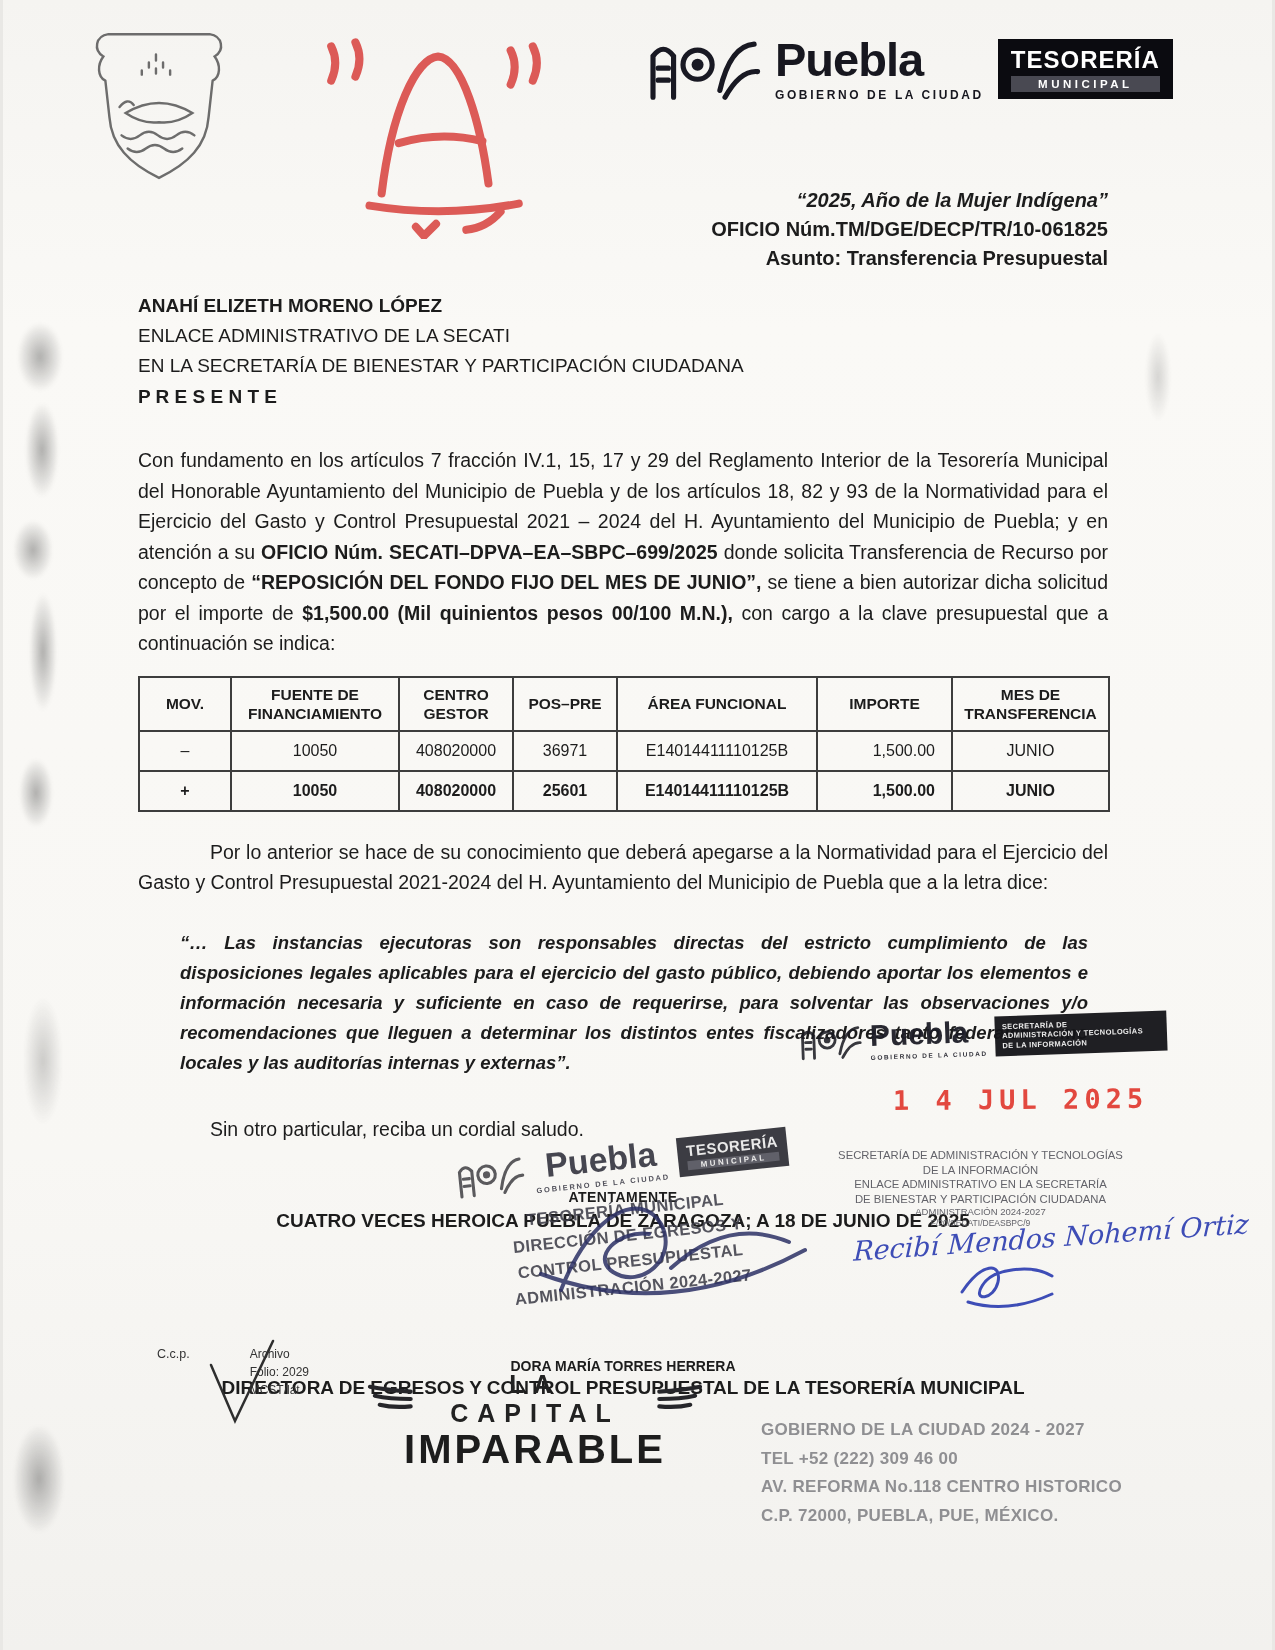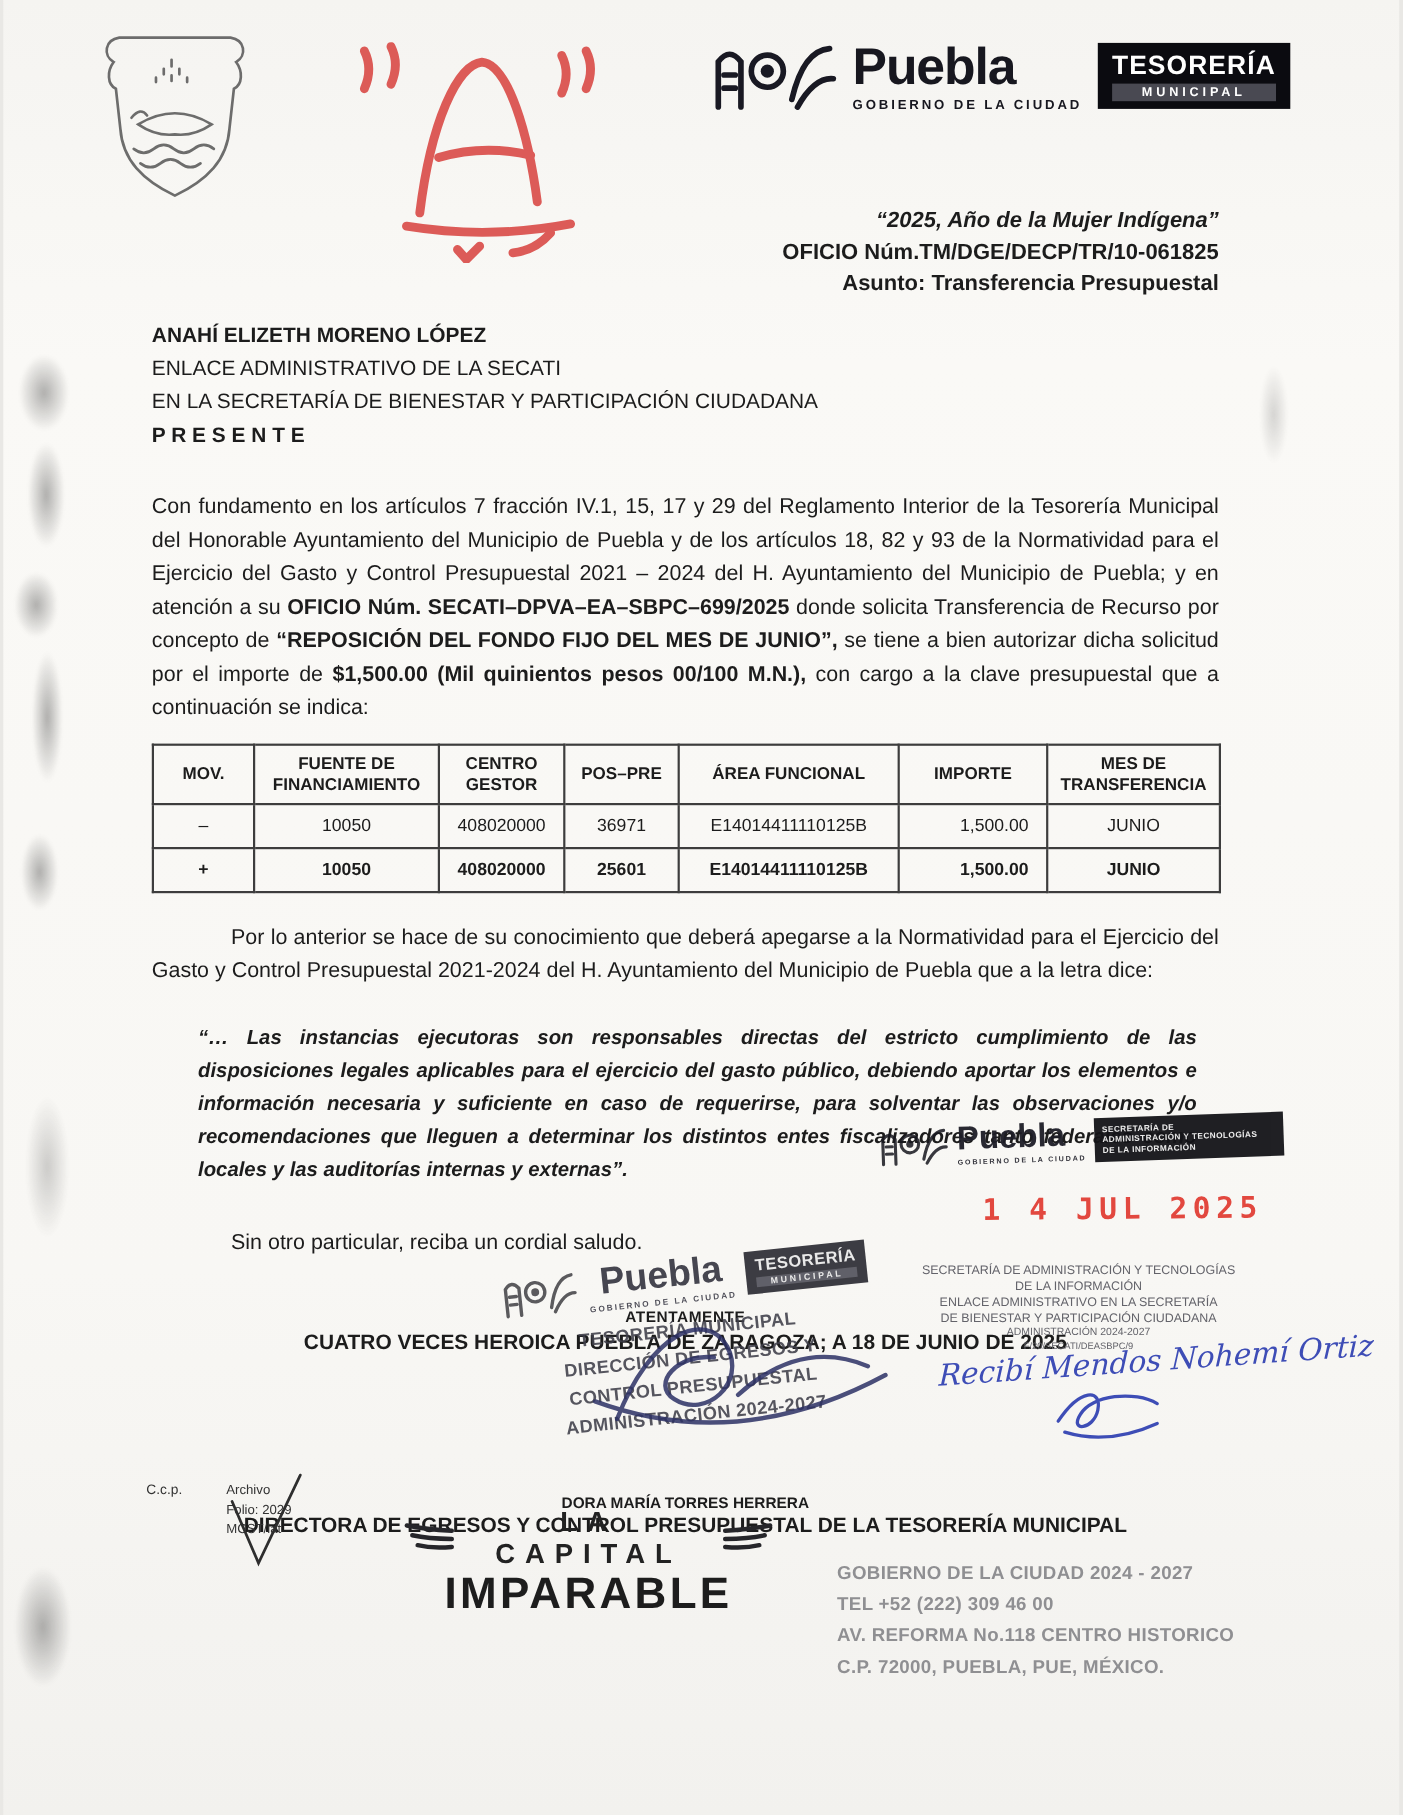--- a/index.html
+++ b/index.html
@@ -62,21 +62,21 @@
   .stamp-tes .tlines{margin-top:8px;}
   .stamp-tes .tline{font-size:16.5px;font-weight:600;color:#3f3f4a;line-height:26px;letter-spacing:.4px;}
   .receiver{position:absolute;left:810px;top:1148px;width:335px;text-align:center;color:#63636a;font-weight:400;font-size:11.3px;line-height:14.5px;}
   .receiver .sm{font-size:9.5px;line-height:12px;}
   .receiver .xs{font-size:8.5px;line-height:11px;}
   .handwriting{position:absolute;left:850px;top:1222px;color:#2a3bb0;font-size:27px;font-style:italic;font-family:"DejaVu Serif",serif;transform:rotate(-4deg) skewX(-6deg);opacity:.9;}
   .rubric{position:absolute;left:945px;top:1252px;}
   .squiggle{position:absolute;left:518px;top:1172px;}
   .ccpcheck{position:absolute;left:198px;top:1335px;}
   
-  .footer-ccp{position:absolute;left:130px;top:1345px;display:flex;gap:40px;font-size:12.5px;color:#333;line-height:18px;z-index:1;}
+  .footer-ccp{position:absolute;left:154px;top:1345px;display:flex;gap:60px;font-size:12.5px;color:#333;line-height:18px;z-index:1;}
   .footer-ccp .col div{font-size:12px;}
   .capital{position:absolute;left:362px;top:1370px;width:340px;text-align:center;z-index:1;}
   .capital .row1{display:flex;justify-content:center;align-items:center;gap:10px;}
   .capital .cap1{font-size:25px;font-weight:800;letter-spacing:9px;color:#222;}
   .capital .cap2{font-size:40px;font-weight:800;letter-spacing:3px;color:#1d1d1d;line-height:1.05;}
   .wingR{transform:scaleX(-1);}
   .address{position:absolute;left:758px;top:1416px;font-size:17px;color:#8f8f92;font-weight:600;line-height:28.5px;letter-spacing:.3px;z-index:1;}
 </style>
 </head>
 <body>

